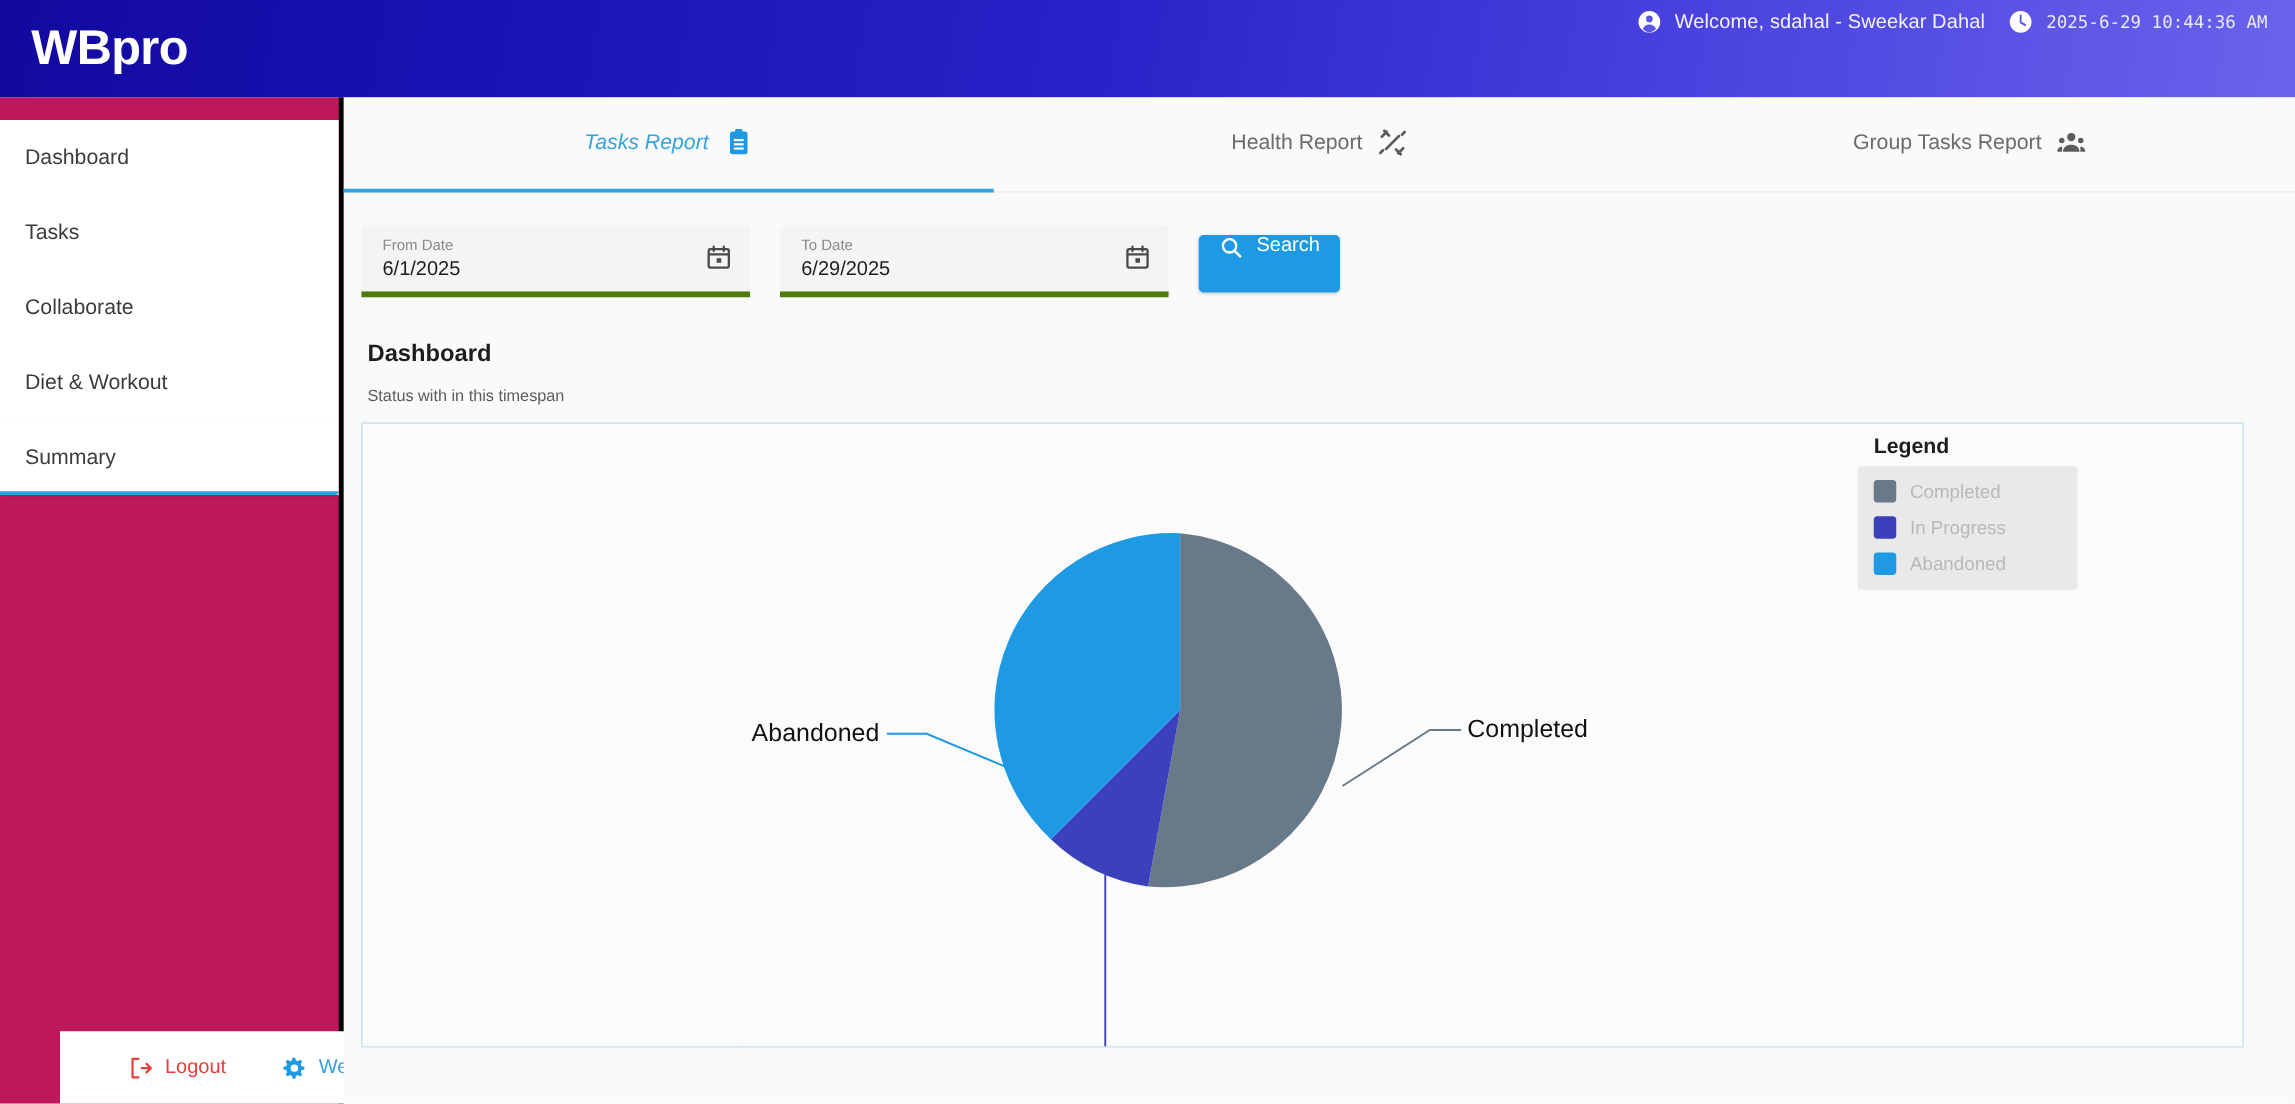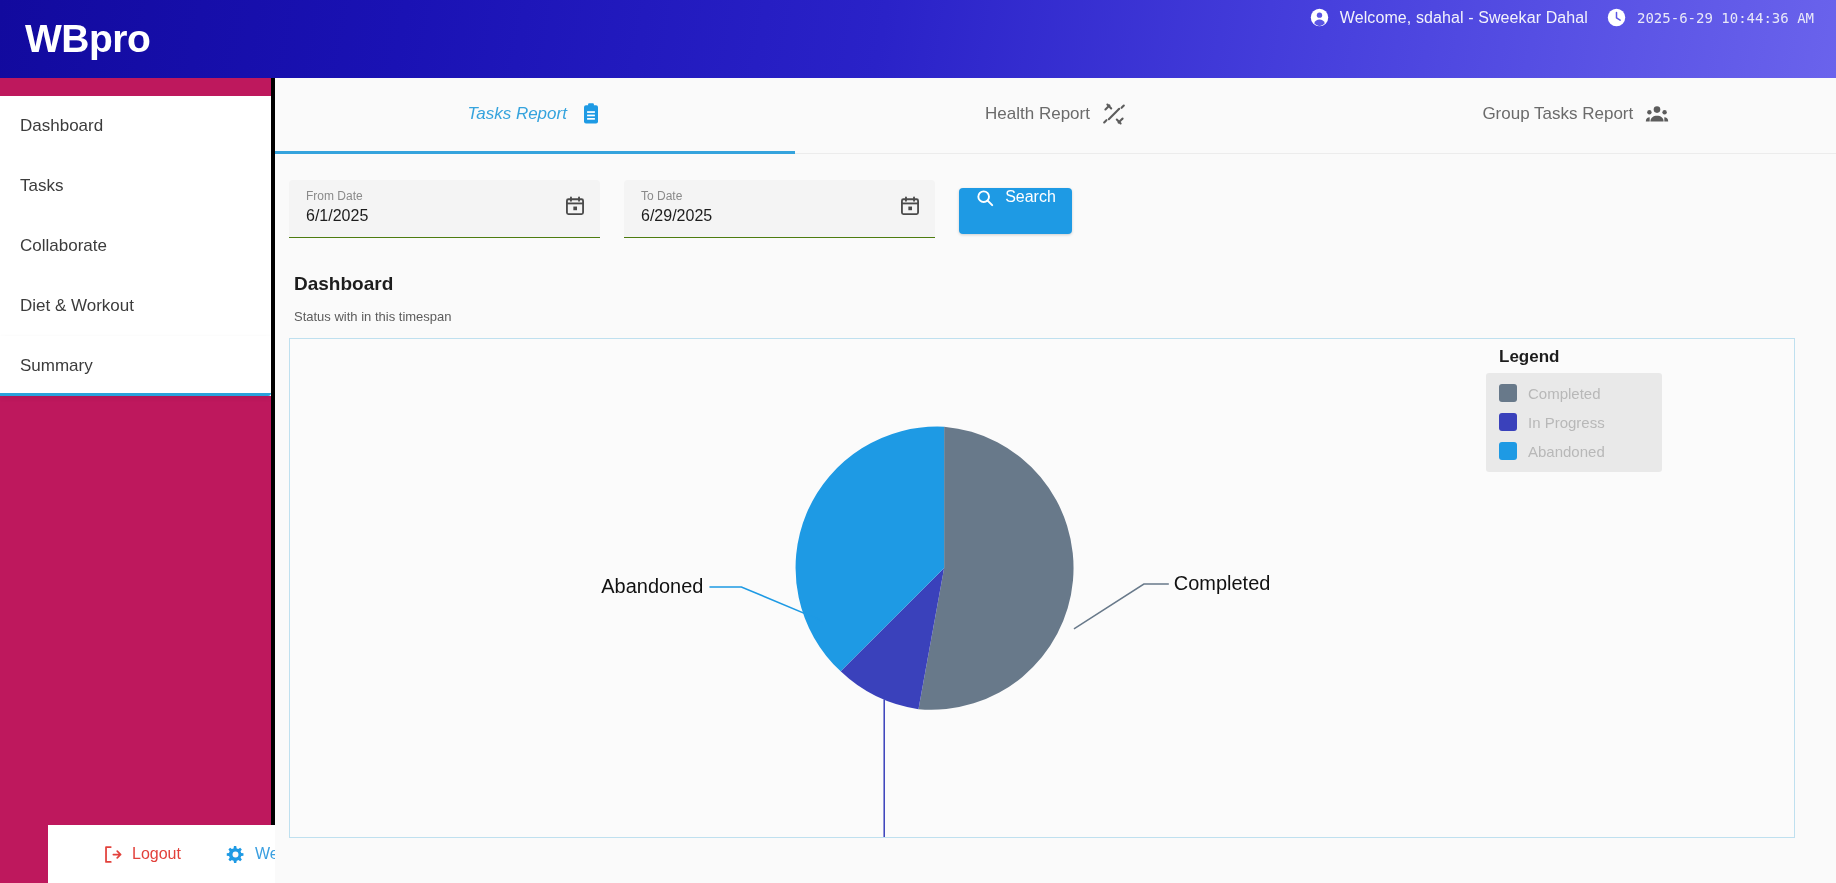--- a/index.html
+++ b/index.html
@@ -123,21 +123,21 @@
 
   
   .filter-row {
     display: flex; align-items: flex-start;
     gap: 24px;
     padding: 26px 0 0 14px;
   }
   .datefield {
     width: 311px; height: 58px;
     background: #f4f4f4;
-    border-bottom: 1px solid #4d7c0f;
+    border-bottom: 5px solid #4d7c0f;
     border-radius: 4px 4px 0 0;
     position: relative;
     padding: 8px 12px 0 17px;
     cursor: text;
   }
   .df-label { font-size: 12px; color: #8a8a8a; line-height: 16px; }
   .df-value { font-size: 16px; color: #1d1d1d; line-height: 22px; margin-top: 1px; }
   .df-cal {
     position: absolute; right: 14px; top: 15px;
     width: 22px; height: 22px; cursor: pointer;

